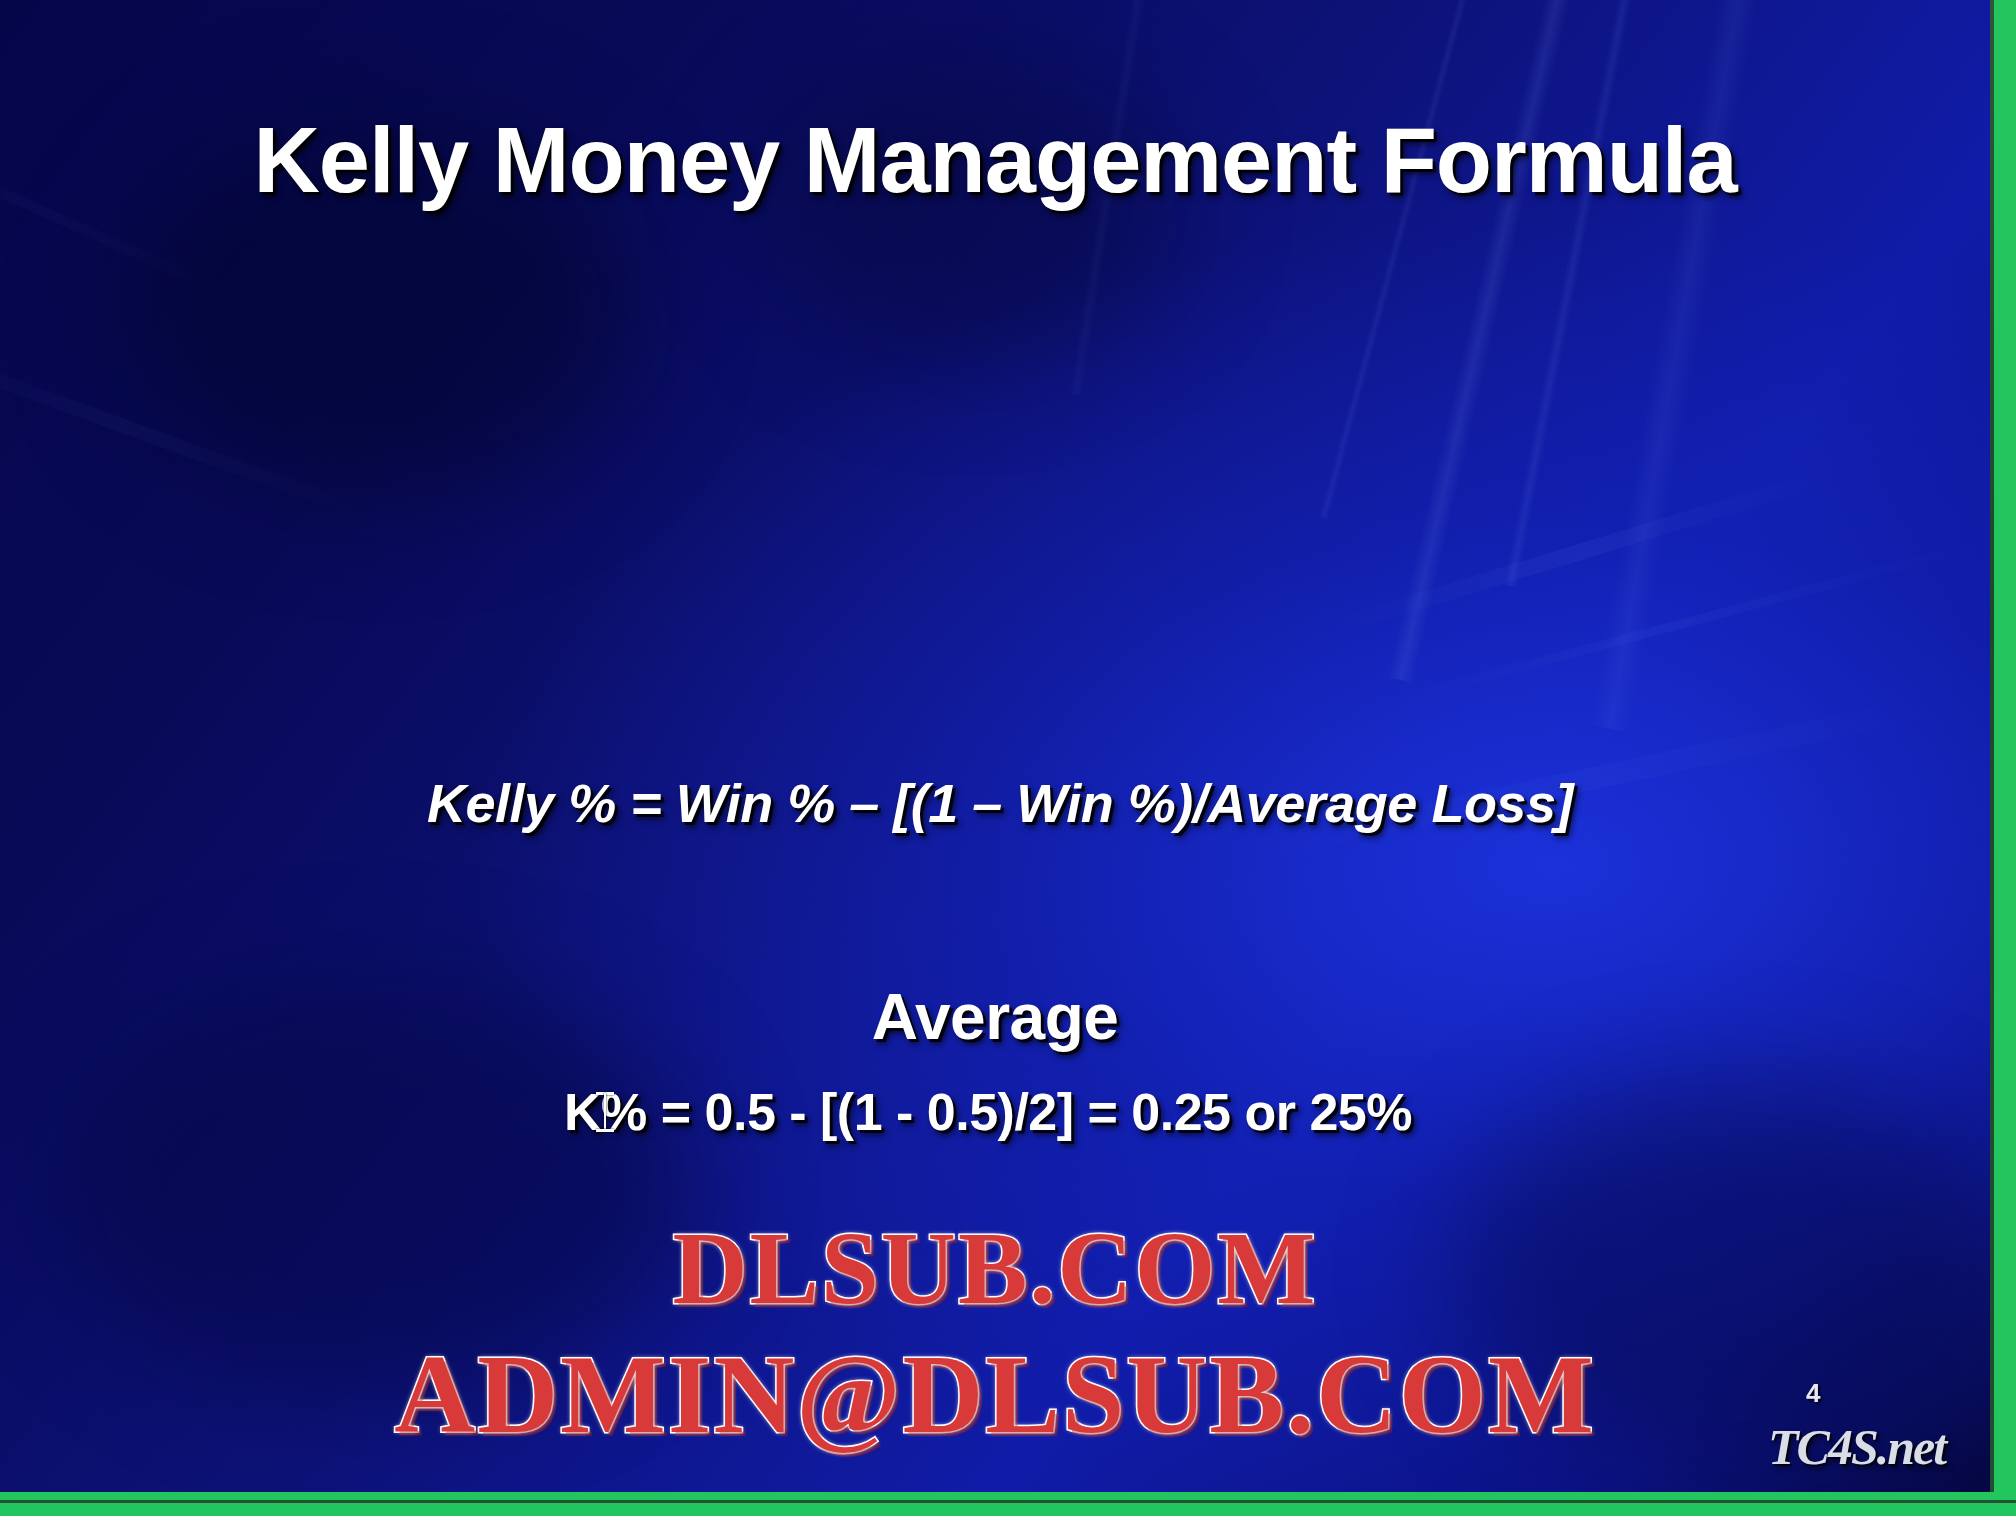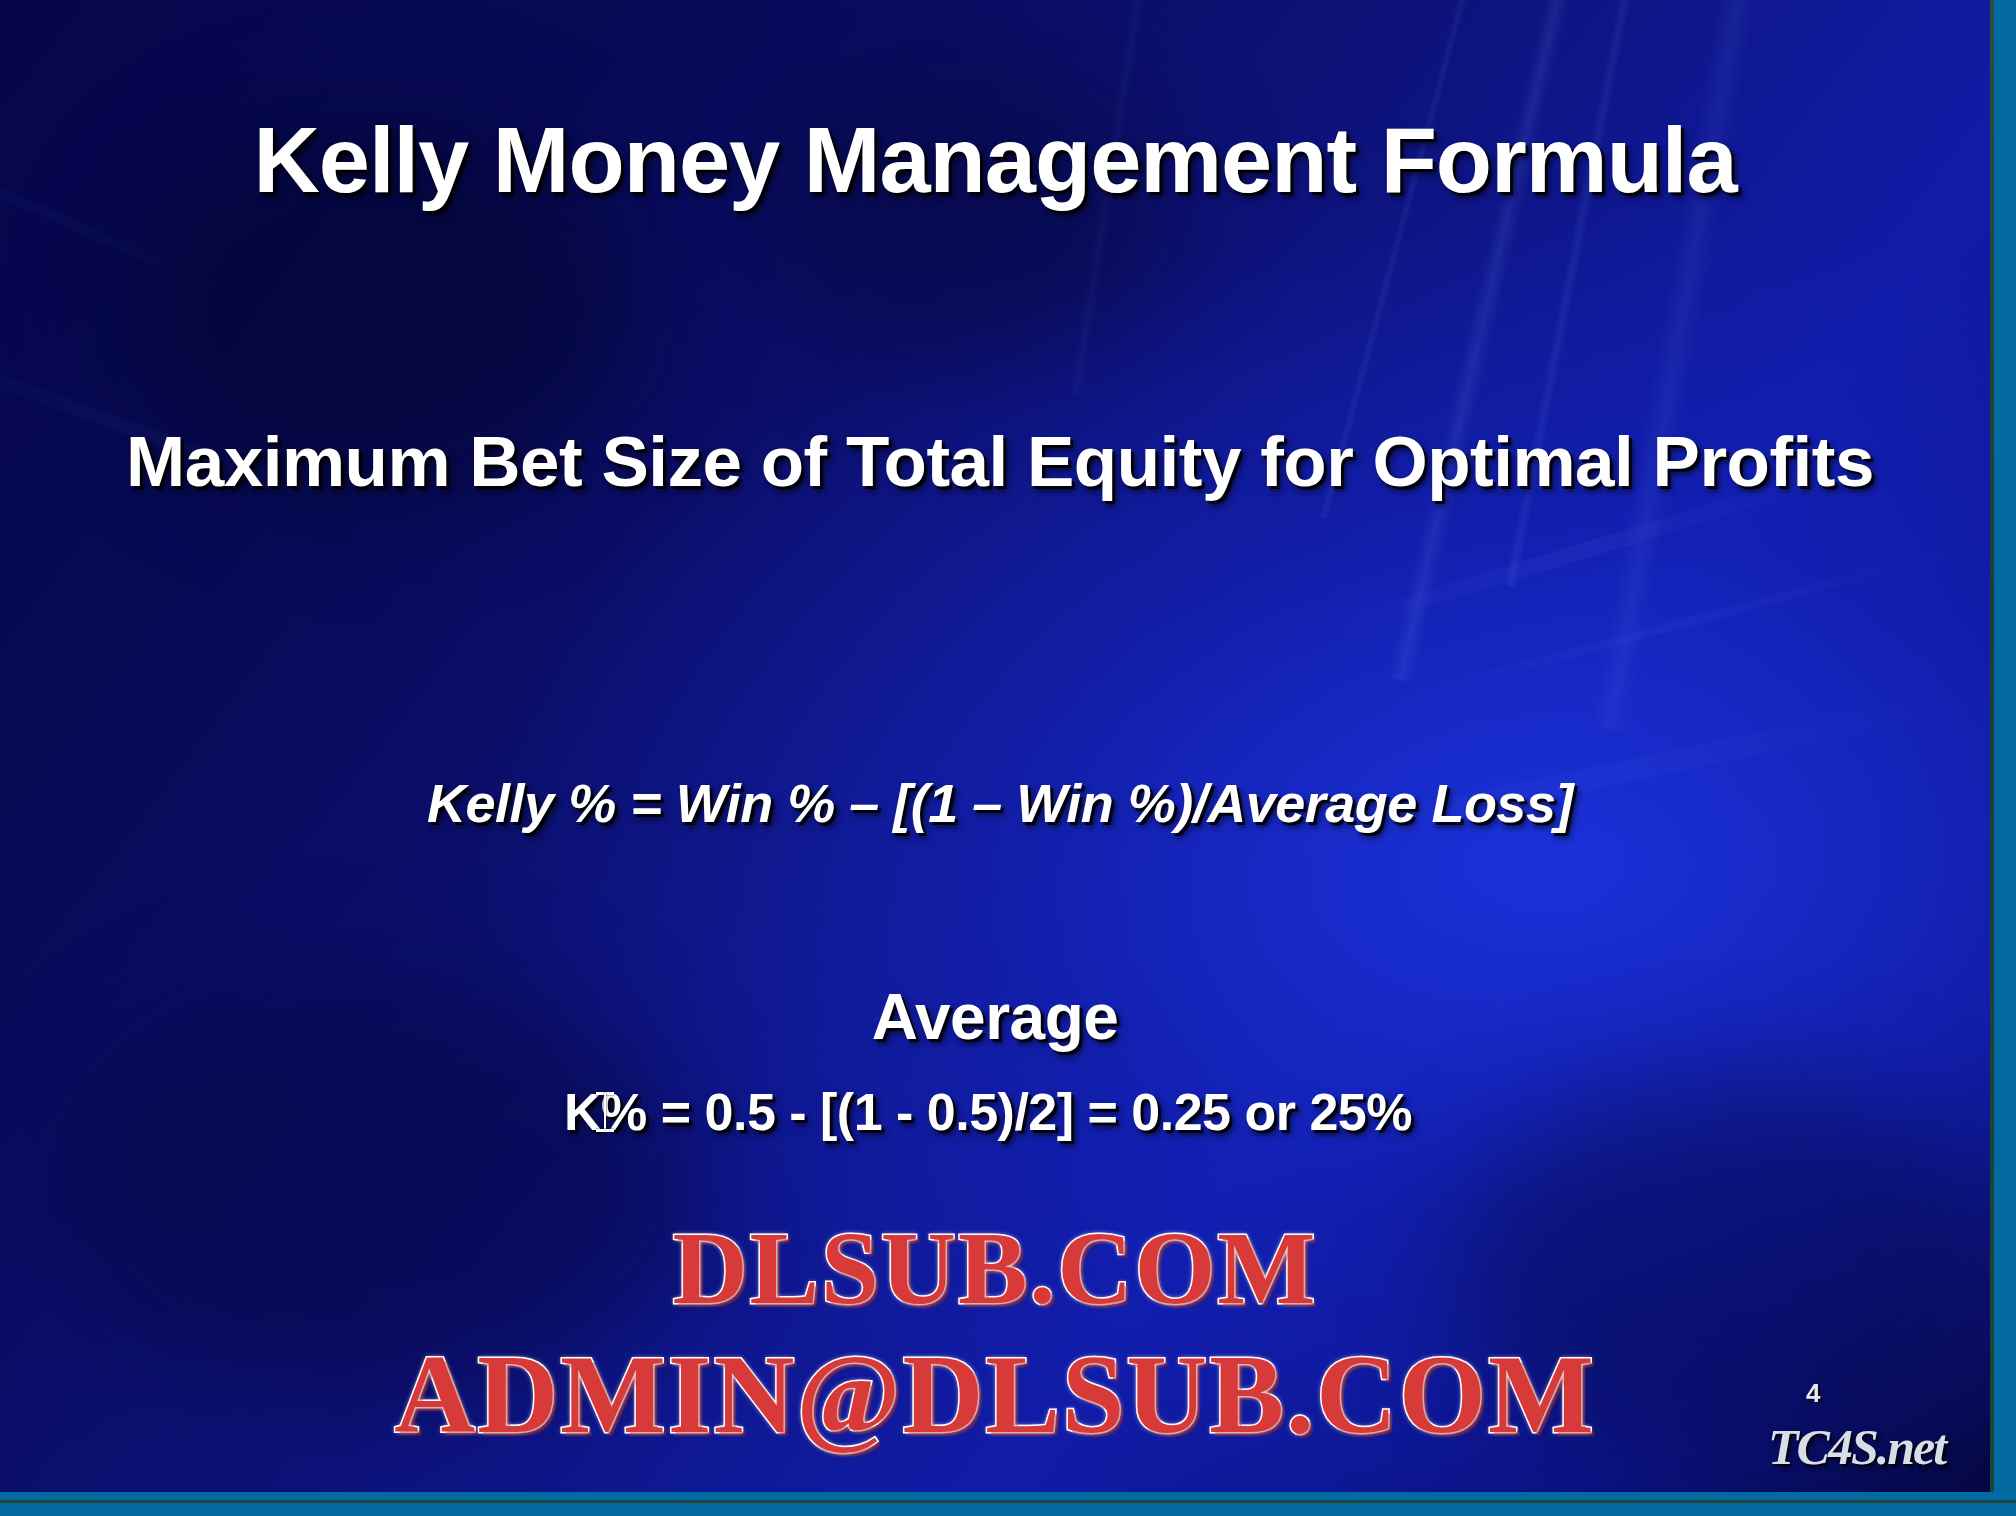--- a/index.html
+++ b/index.html
@@ -5,21 +5,21 @@
   html, body {
     margin: 0;
     padding: 0;
     background: #000000;
   }
   #slide-root {
     position: relative;
     width: 2016px;
     height: 1516px;
     overflow: hidden;
-    background: #0369a1;
+    background: #22c55e;
     font-family: "Liberation Sans", sans-serif;
   }
 
   
   .slide-canvas {
     position: absolute;
     left: 0px;
     top: 0px;
     width: 1990px;
     height: 1492px;
@@ -203,21 +203,20 @@
       <div class="streak s10"></div>
       <div class="streak s5"></div>
       <div class="streak s6"></div>
       <div class="streak s7"></div>
       <div class="streak s8"></div>
       <div class="streak s9"></div>
     </div>
 
     <div class="txt" id="title">Kelly Money Management Formula</div>
 
-    <div class="txt" id="subtitle">Maximum Bet Size of Total Equity for Optimal Profits</div>
 
     <div class="txt" id="formula">Kelly % = Win % – [(1 – Win %)/Average Loss]</div>
 
     <div class="txt" id="example-heading">Average</div>
 
     <div class="txt" id="example-calc">K% = 0.5 - [(1 - 0.5)/2] = 0.25 or 25%</div>
 
     <div id="text-cursor">
       <div class="capT"></div>
       <div class="bar"></div>

